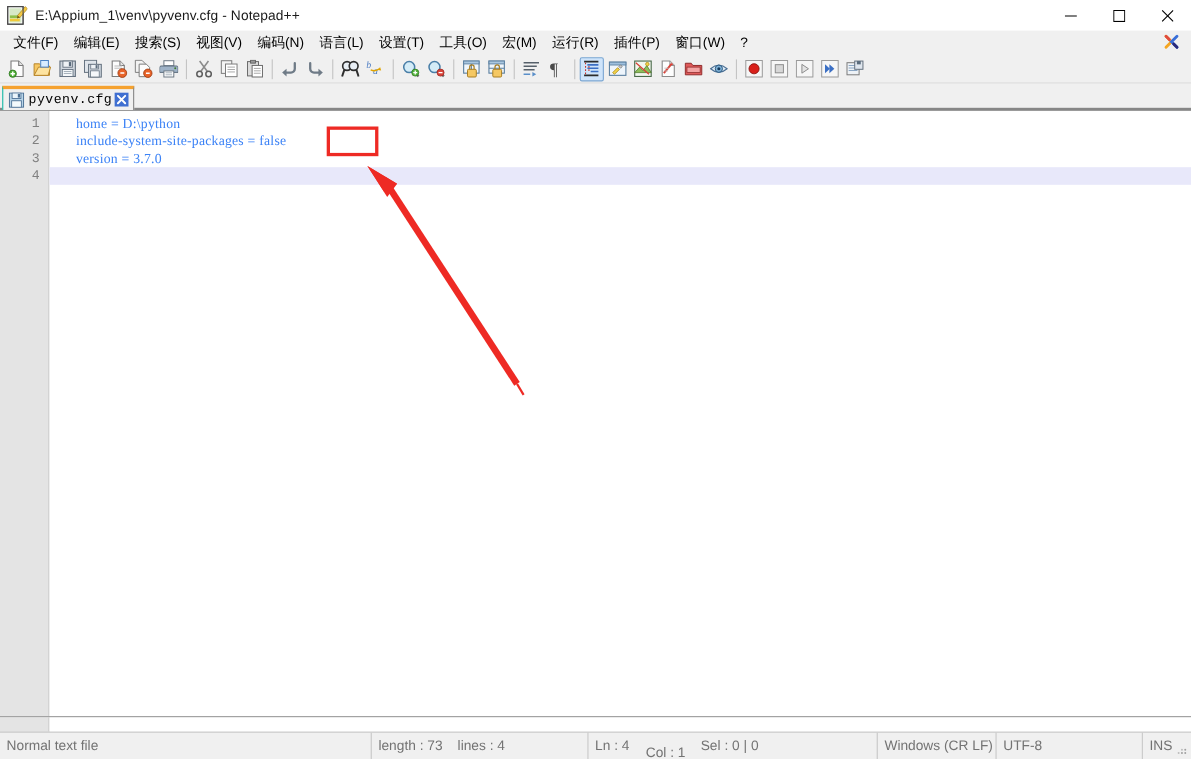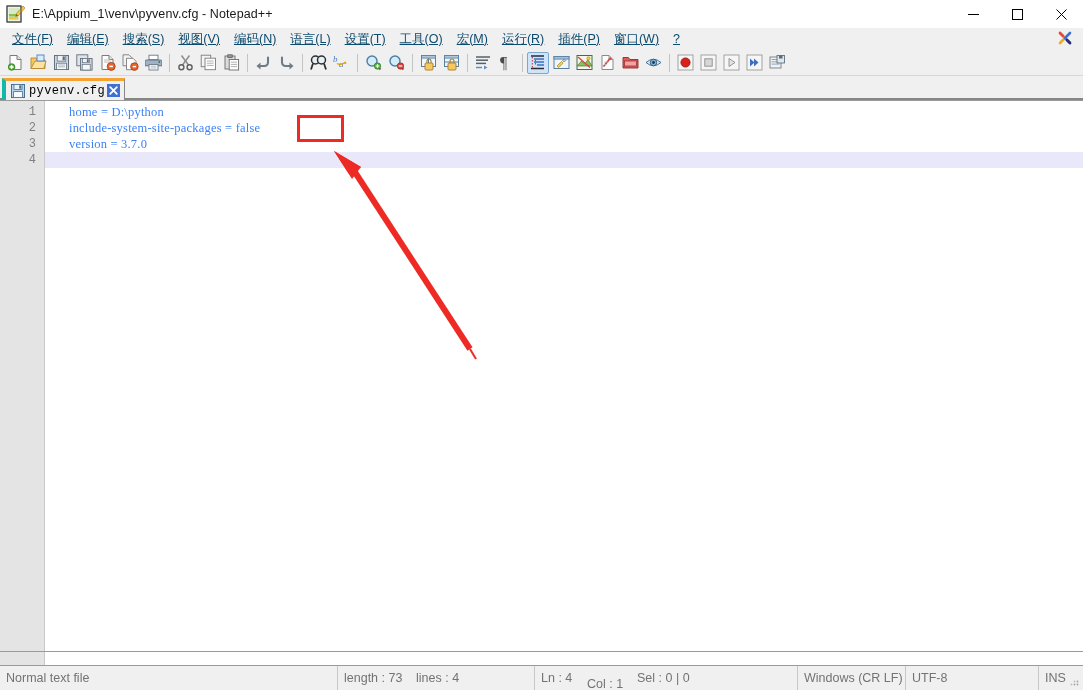--- a/index.html
+++ b/index.html
@@ -59,25 +59,24 @@
     flex: 0 0 22px;
     background: #f0f0f0;
     display: flex;
     align-items: center;
     padding-left: 5px;
     position: relative;
     border-bottom: 0;
   }
   .menu-item {
     font-size: 12.5px;
-    color: #0c4a6e;
+    color: #000000;
     padding: 2px 7px 3px 7px;
     white-space: nowrap;
     line-height: 16px;
-    text-decoration: underline;
   }
   .menu-close-x {
     position: absolute;
     right: 10px; top: 2px;
     width: 16px; height: 16px;
   }
 
   
   .toolbar {
     height: 26px;
@@ -124,21 +123,21 @@
     height: 2px;
     background: #868686;
   }
   .tab {
     height: 22px;
     display: flex;
     align-items: center;
     padding: 0 4px 0 5px;
     background: #f0f0f0;
     border-top: 3px solid #f5a230;
-    border-left: 4px solid #14b8a6;
+    border-left: 1px solid #14b8a6;
     border-right: 1px solid #868686;
     position: relative;
     z-index: 2;
     margin-bottom: 0;
   }
   .tab-icon { width: 14px; height: 14px; margin-right: 4px; flex: 0 0 14px; }
   .tab-label {
     font-family: "Liberation Mono", monospace;
     font-size: 12px;
     color: #000;

